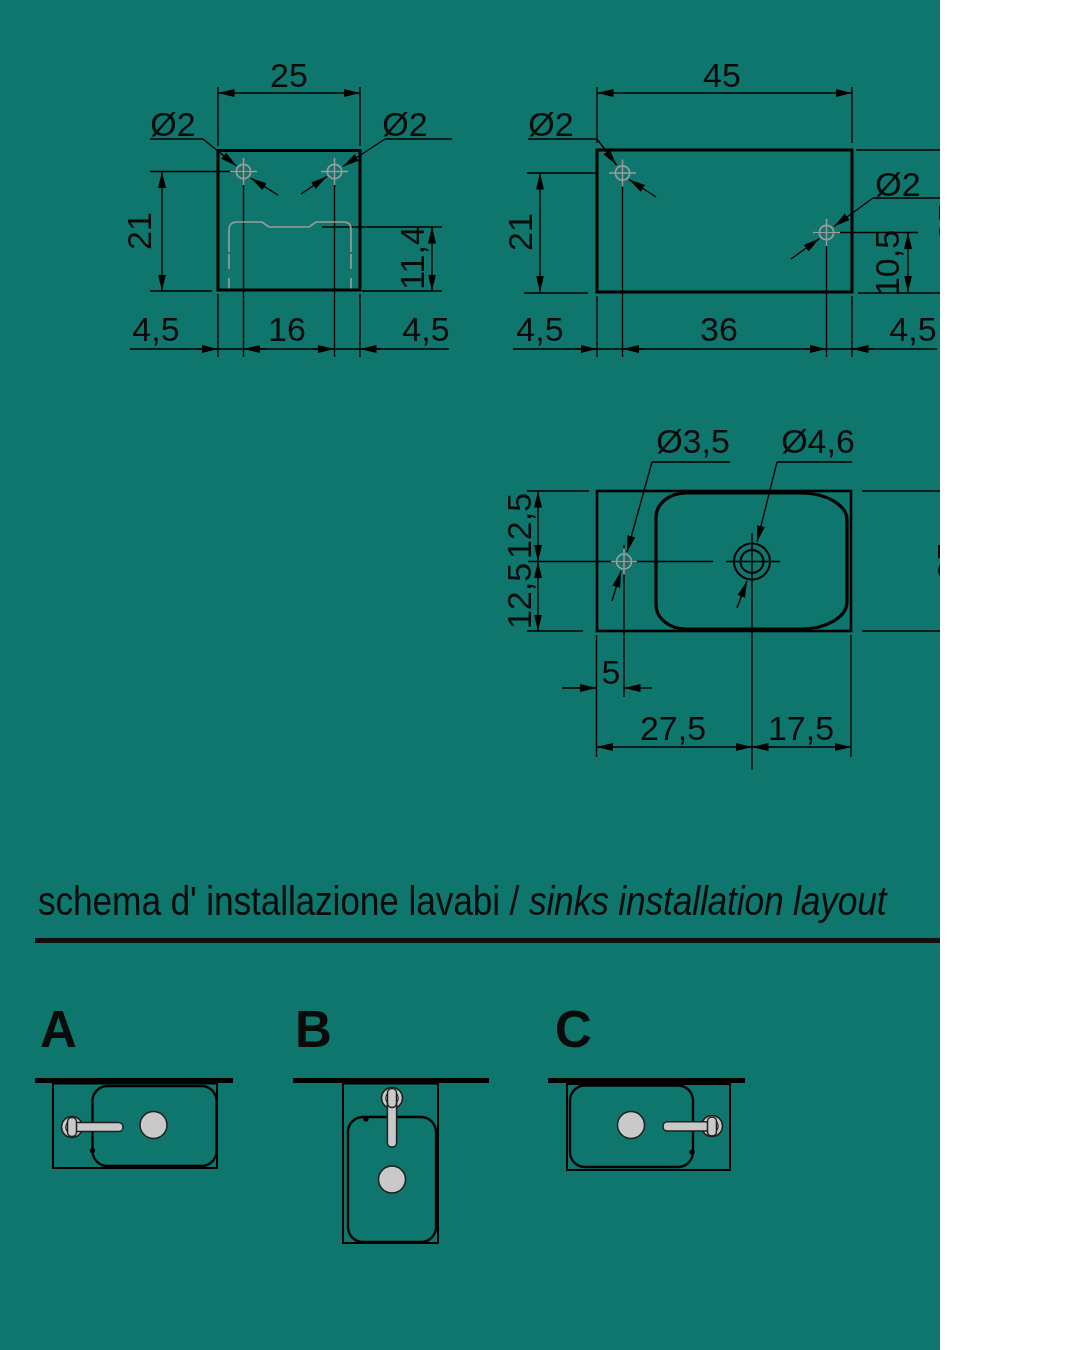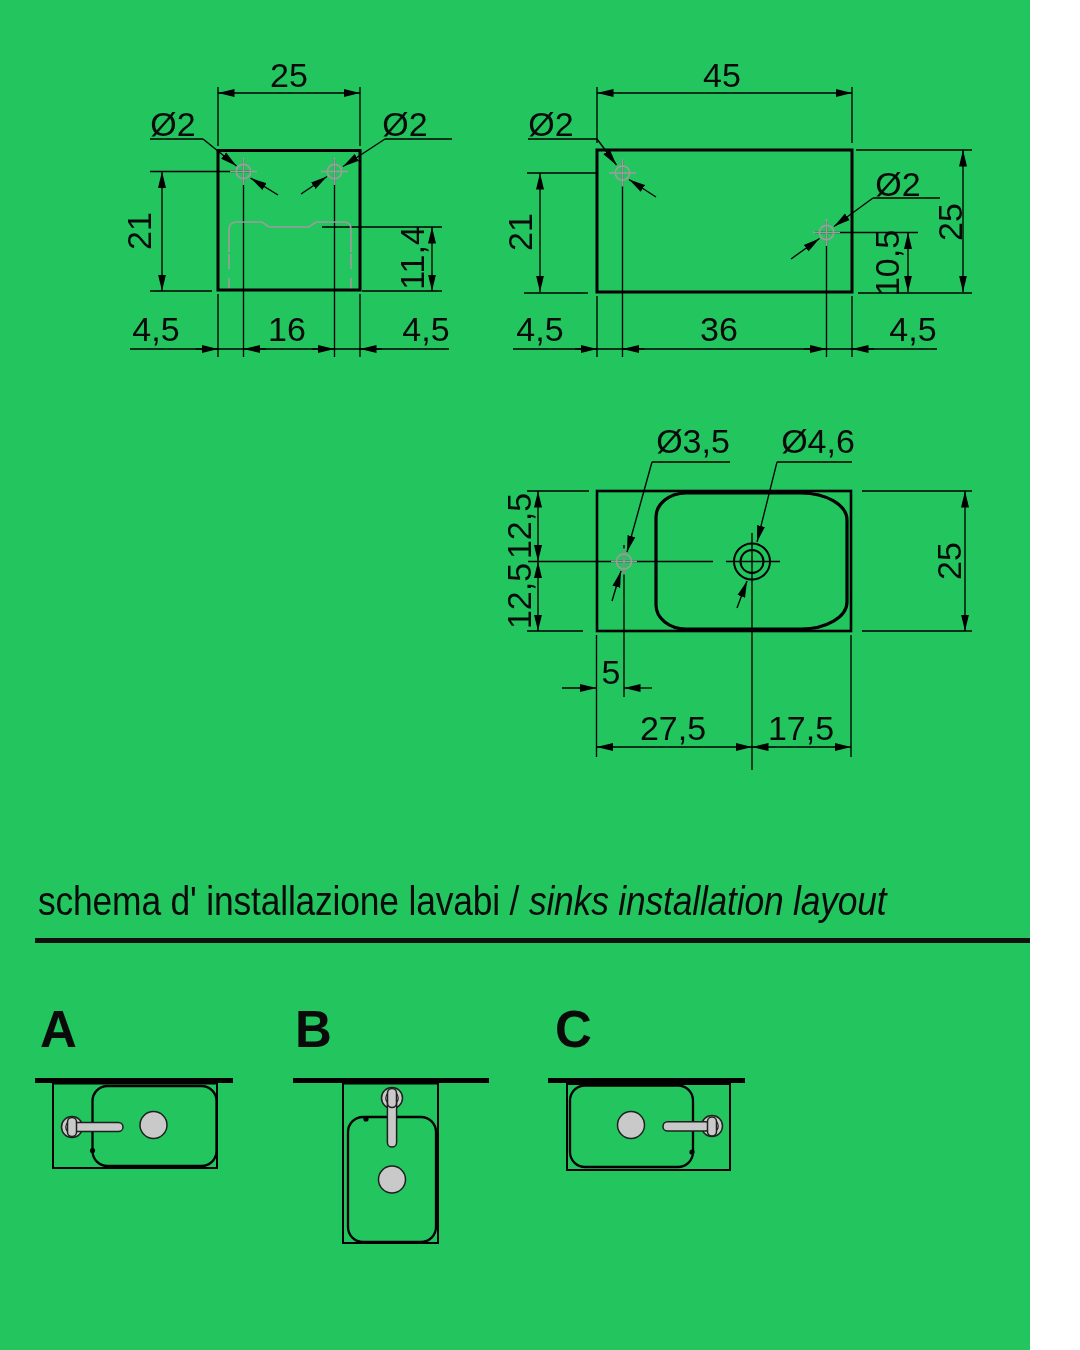--- a/index.html
+++ b/index.html
@@ -1,16 +1,16 @@
 <!DOCTYPE html>
 <html><head>
 <meta charset="utf-8">
 <style>
   html,body{margin:0;padding:0;background:#fff;}
-  #page{position:relative;width:1030px;height:1350px;background:#22c55e;overflow:hidden;
+  #page{position:relative;width:940px;height:1350px;background:#0f766e;overflow:hidden;
         font-family:"Liberation Sans",sans-serif;}
   svg{position:absolute;left:0;top:0;}
   svg text{font-family:"Liberation Sans",sans-serif;font-size:34px;fill:#0a0a0a;text-anchor:middle;}
   .abc{font-size:51px;font-weight:700;text-anchor:start;}
   .hv{stroke:#000;stroke-width:3;fill:none;}
   .hv2{stroke:#000;stroke-width:2.6;fill:none;}
   .bs{stroke:#000;stroke-width:3.2;fill:none;}
   .tn{stroke:#000;stroke-width:1.35;fill:none;}
   .gy{stroke:#9c9c9c;stroke-width:1.7;fill:none;}
   .gyd{stroke-dasharray:15 9;}

